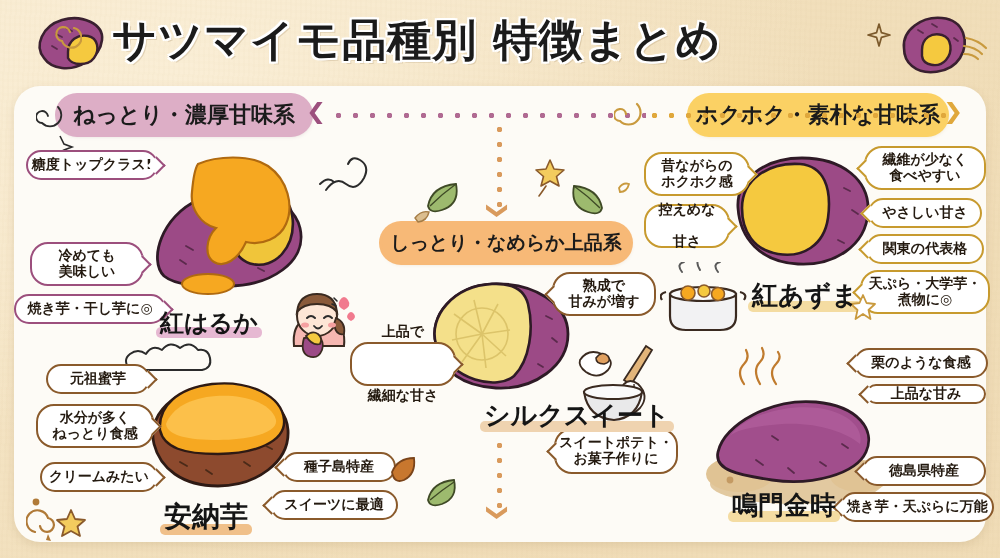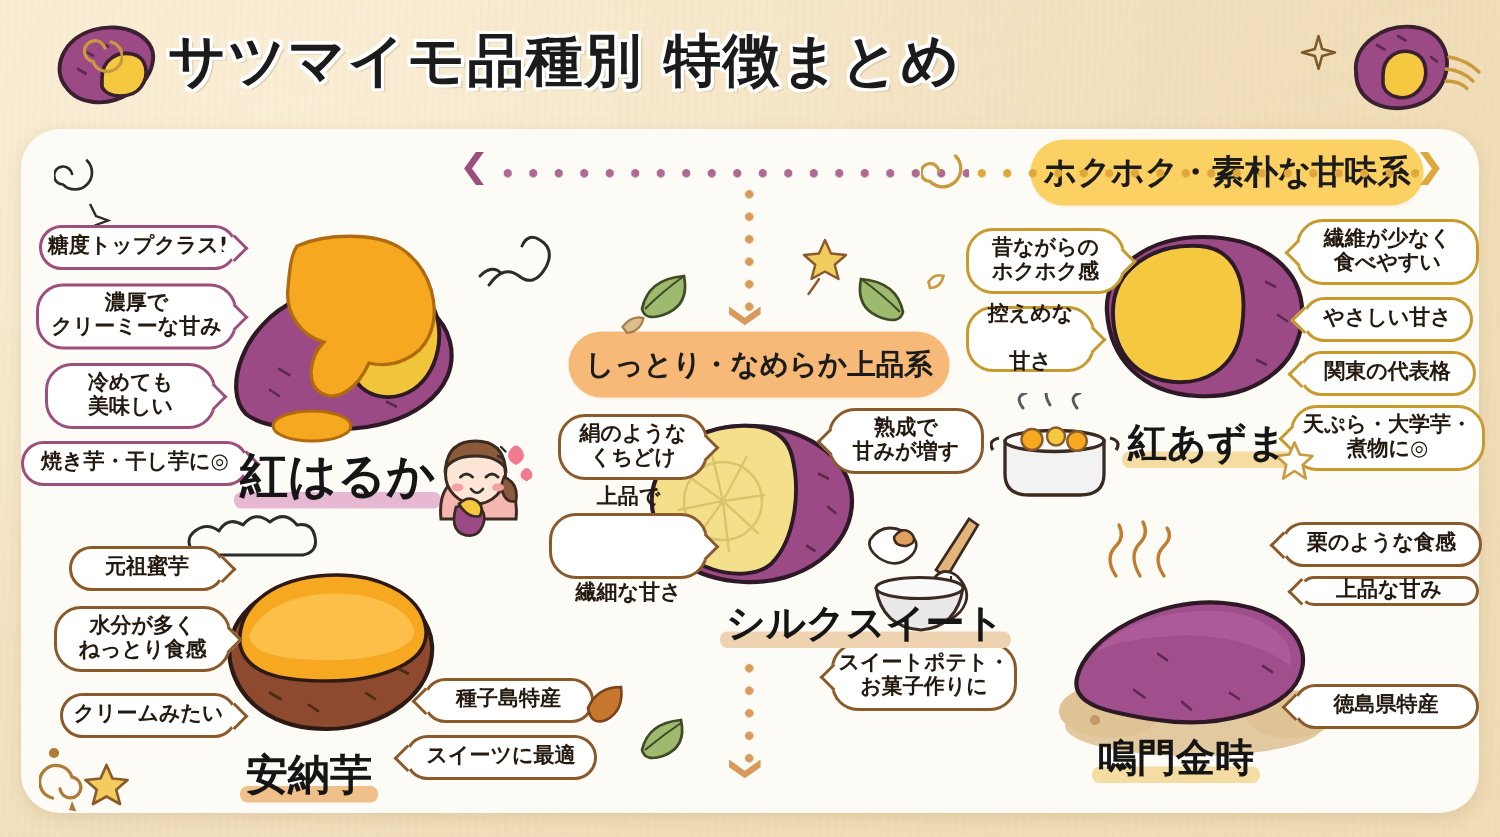--- a/index.html
+++ b/index.html
@@ -18,21 +18,21 @@
   #grain{position:absolute;inset:0;pointer-events:none;opacity:.35;
     background-image:
       repeating-linear-gradient(92deg, rgba(190,160,110,.07) 0 2px, rgba(0,0,0,0) 2px 5px),
       repeating-linear-gradient(3deg, rgba(190,160,110,.05) 0 3px, rgba(0,0,0,0) 3px 7px);
   }
 
   
   #title{position:absolute;left:112px;top:10px;width:660px;height:60px;
     display:flex;align-items:center;}
   #title .t{
-    font-size:38px;font-weight:bold;color:#1b1b1b;letter-spacing:1px;
+    font-size:44px;font-weight:bold;color:#1b1b1b;letter-spacing:1px;
     white-space:nowrap;
     text-shadow:
       2px 0 0 #fff,-2px 0 0 #fff,0 2px 0 #fff,0 -2px 0 #fff,
       2px 2px 0 #fff,-2px 2px 0 #fff,2px -2px 0 #fff,-2px -2px 0 #fff,
       3px 3px 0 rgba(160,130,90,.25);
   }
 
   
   #card{position:absolute;left:14px;top:86px;width:972px;height:456px;
     background:#fdfbf6;border-radius:26px;
@@ -110,20 +110,23 @@
   </svg>
   <svg class="ill" style="left:866px;top:22px;" width="26" height="26" viewBox="0 0 26 26">
     <path d="M13 2 L15.4 10.6 L24 13 L15.4 15.4 L13 24 L10.6 15.4 L2 13 L10.6 10.6Z" fill="none" stroke="#7c5a2c" stroke-width="1.7" stroke-linejoin="round"></path>
   </svg>
   <svg class="ill" style="left:962px;top:32px;" width="30" height="30" viewBox="0 0 30 30">
     <path d="M4 6 q12 2 20 10 M2 14 q11 1 18 8 M2 22 q9 0 14 5" fill="none" stroke="#c99a3e" stroke-width="2.2" stroke-linecap="round"></path>
   </svg>
 
   <div id="card"></div>
 
+  <div class="pill" id="pill-left">
+    <span>ねっとり・濃厚甘味系</span>
+  </div>
   <div class="pill" id="pill-center">
     <span>しっとり・なめらか上品系</span>
   </div>
   <div class="pill" id="pill-right">
     <span>ホクホク・素朴な甘味系</span>
   </div>
 
   <div class="dots-h" style="left:330px;top:112px;width:316px;
        background-image:radial-gradient(circle, #b06a92 2.6px, rgba(0,0,0,0) 3px);
        background-size:17px 7px;background-repeat:repeat-x;"></div>
@@ -157,33 +160,29 @@
     <path d="M4 44 q8 -8 14 -2" fill="none" stroke="#2b2b2b" stroke-width="2" stroke-linecap="round"></path>
   </svg>
   <svg class="ill" style="left:36px;top:96px;" width="46" height="56" viewBox="0 0 46 56">
     <path d="M12 20 a6 6 0 1 0 -6 7 a11 11 0 1 0 16 -16" fill="none" stroke="#2b2b2b" stroke-width="1.8" stroke-linecap="round"></path>
     <path d="M24 40 L28 48 L36 51 L28 54 L24 56" fill="none" stroke="#2b2b2b" stroke-width="1.6"></path>
   </svg>
 
   <div class="bub pk tail-r" style="left:26px;top:150px;width:132px;height:30px;">
     <span class="tx">糖度トップクラス!</span>
   </div>
-  <div class="bub pk tail-r" style="left:24px;top:189px;width:134px;height:44px;">
-    <span class="tx">濃厚で</span>
-    <span class="tx">クリーミーな甘み</span>
-  </div>
   <div class="bub pk tail-r" style="left:30px;top:242px;width:114px;height:44px;">
     <span class="tx">冷めても</span>
     <span class="tx">美味しい</span>
   </div>
   <div class="bub pk tail-r" style="left:14px;top:294px;width:152px;height:30px;">
     <span class="tx">焼き芋・干し芋に◎</span>
   </div>
 
-  <div class="vname" style="left:160px;top:296px;font-size:32px;">
+  <div class="vname" style="left:160px;top:307px;font-size:24px;">
     <span class="hl" style="background:#e6b8d2;"></span>
     <span class="lbl">紅はるか</span>
   </div>
 
   <svg class="ill" style="left:280px;top:286px;" width="78" height="80" viewBox="0 0 78 80">
     <path d="M14 60 q-2 -20 10 -26 q16 -8 30 0 q12 7 10 26Z" fill="#f6b7b1" stroke="#3a2a20" stroke-width="2"></path>
     <circle cx="37" cy="30" r="20" fill="#fde6d6" stroke="#3a2a20" stroke-width="2"></circle>
     <path d="M17 26 q2 -18 20 -18 q18 0 20 18 q-6 -8 -20 -8 q-14 0 -20 8Z" fill="#8a5a3a" stroke="#3a2a20" stroke-width="2"></path>
     <path d="M56 32 q10 4 8 16 q-8 2 -10 -10Z" fill="#8a5a3a" stroke="#3a2a20" stroke-width="1.8"></path>
     <path d="M27 32 q4 -4 8 0 M44 32 q4 -4 8 0" fill="none" stroke="#2b2b2b" stroke-width="2" stroke-linecap="round"></path>
@@ -248,29 +247,25 @@
   <svg class="ill" style="left:418px;top:272px;" width="160" height="130" viewBox="0 0 160 130">
     <path d="M18 72 C10 44 36 14 74 12 C116 10 150 32 150 62 C150 94 116 118 78 116 C42 114 24 98 18 72Z" fill="#9c4a86" stroke="#2e1a26" stroke-width="2.8" stroke-linejoin="round"></path>
     <path d="M18 72 C10 44 36 14 74 12 C92 11 106 16 110 32 C116 56 112 88 96 104 C80 118 34 110 18 72Z" fill="#f4e08a" stroke="#2e1a26" stroke-width="2.6"></path>
     <g stroke="#dcc46a" stroke-width="1.6" fill="none">
       <path d="M64 62 l-28 -20 M64 62 l-30 6 M64 62 l-20 28 M64 62 l4 34 M64 62 l24 22 M64 62 l28 -4 M64 62 l16 -30 M64 62 l-8 -34"></path>
       <circle cx="64" cy="62" r="26"></circle>
     </g>
     <path d="M128 44 l6 3 M134 66 l5 4 M120 92 l5 3" stroke="#5b2a4c" stroke-width="1.8" stroke-linecap="round"></path>
   </svg>
 
-  <div class="bub br tail-r" style="left:372px;top:276px;width:100px;height:44px;">
-    <span class="tx">絹のような</span>
-    <span class="tx">くちどけ</span>
-  </div>
   <div class="bub br tail-l" style="left:552px;top:272px;width:104px;height:44px;">
     <span class="tx">熟成で</span>
     <span class="tx">甘みが増す</span>
   </div>
-  <div class="bub br tail-r" style="left:366px;top:342px;width:106px;height:44px;gap:48px;">
+  <div class="bub br tail-r" style="left:350px;top:342px;width:106px;height:44px;gap:48px;">
     <span class="tx">上品で</span>
     <span class="tx">繊細な甘さ</span>
   </div>
   <div class="bub br tail-l" style="left:554px;top:428px;width:124px;height:46px;">
     <span class="tx">スイートポテト・</span>
     <span class="tx">お菓子作りに</span>
   </div>
 
   <div class="vname" style="left:436px;top:398px;font-size:26px;margin-left:48px;">
     <span class="hl" style="background:#efd3b0;"></span>
@@ -372,19 +367,22 @@
 
   <div class="bub br tail-l" style="left:854px;top:348px;width:134px;height:30px;">
     <span class="tx">栗のような食感</span>
   </div>
   <div class="bub br tail-l" style="left:866px;top:384px;width:120px;height:20px;">
     <span class="tx">上品な甘み</span>
   </div>
   <div class="bub br tail-l" style="left:862px;top:456px;width:124px;height:30px;">
     <span class="tx">徳島県特産</span>
   </div>
+  <div class="bub br tail-l" style="left:840px;top:492px;width:154px;height:30px;">
+    <span class="tx">焼き芋・天ぷらに万能</span>
+  </div>
 
   <div class="vname" style="left:732px;top:488px;font-size:26px;">
     <span class="hl" style="background:#f4dca2;"></span>
     <span class="lbl">鳴門金時</span>
   </div>
 
 </div>
 
 </body></html>

